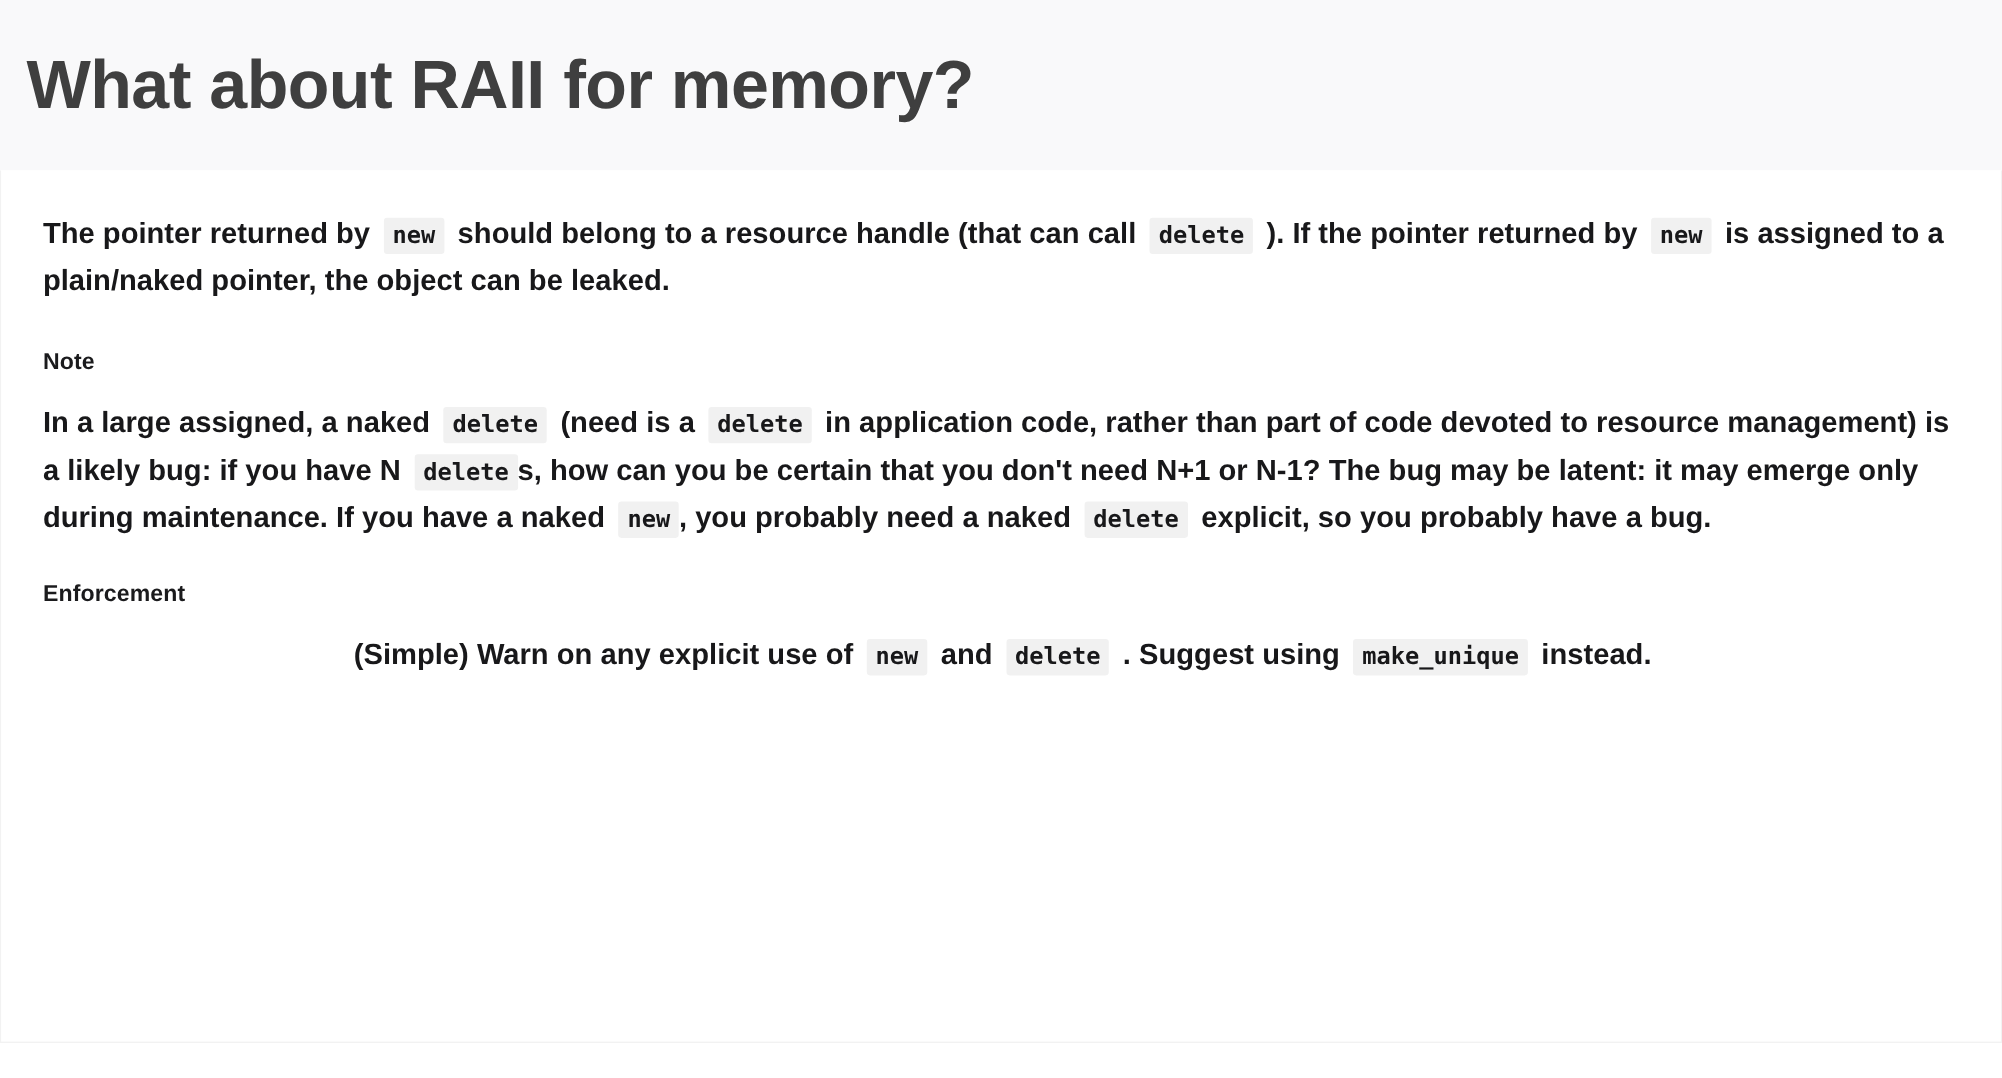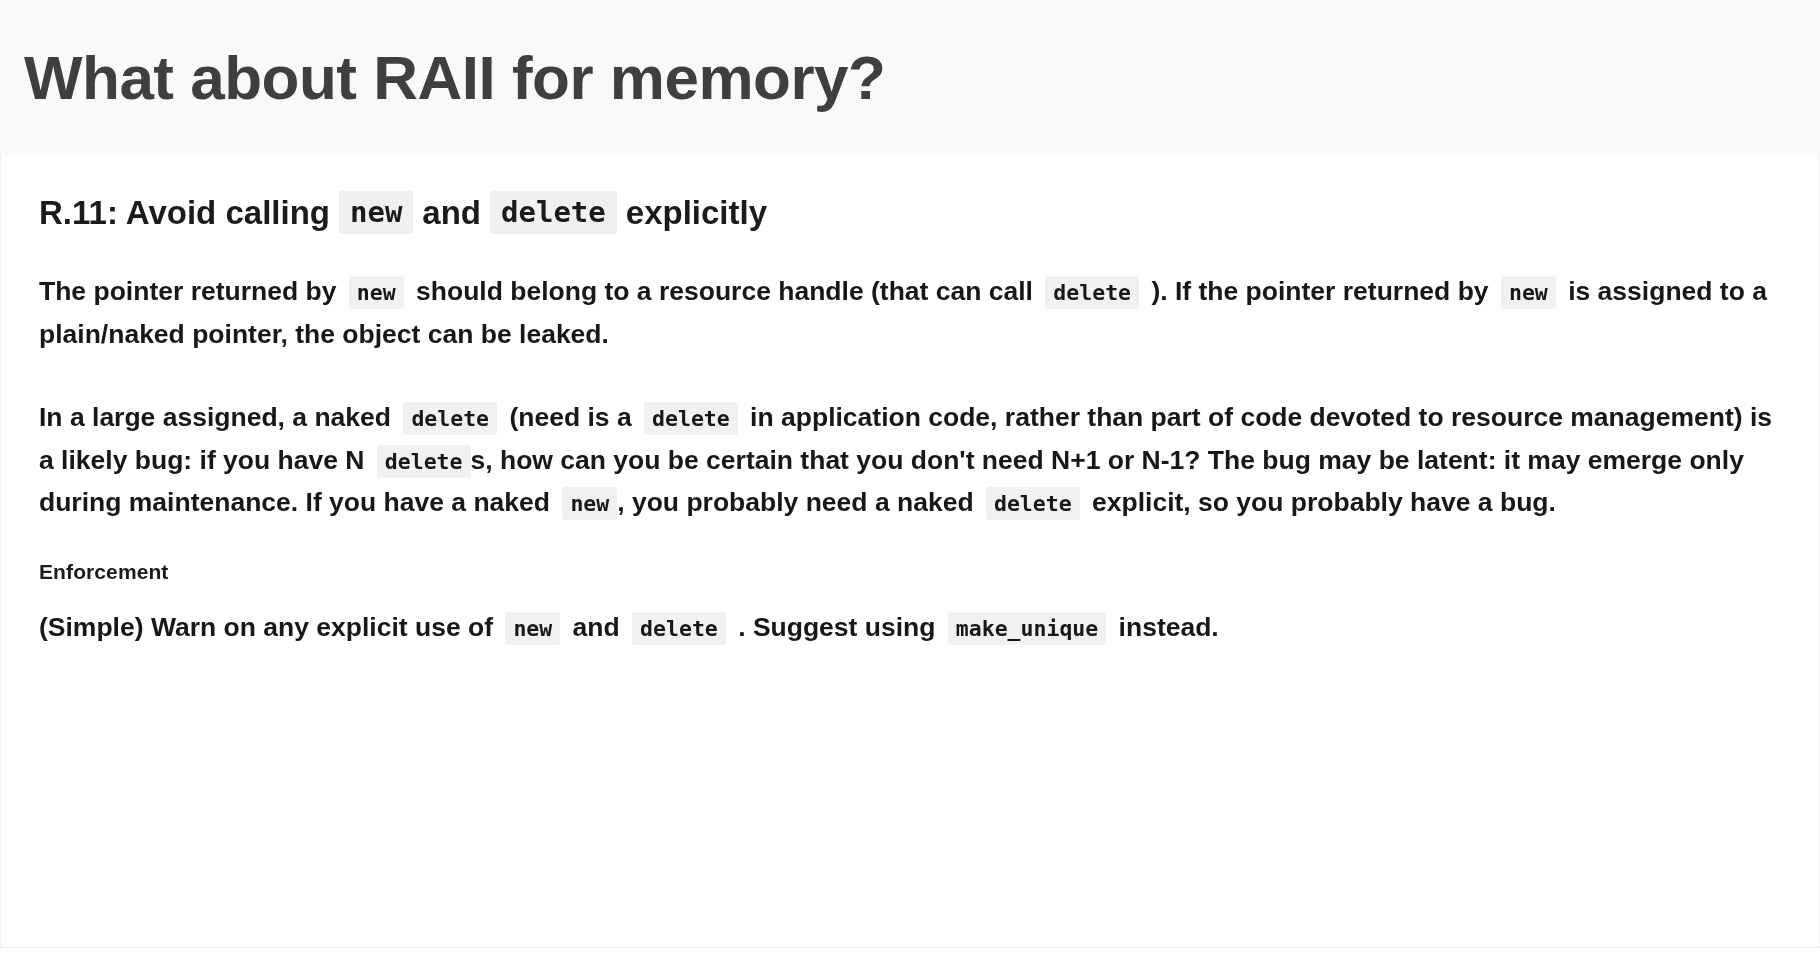--- a/index.html
+++ b/index.html
@@ -108,57 +108,51 @@
     padding: 4px 8px;
     border-radius: 3px;
     white-space: pre;
   }
 
   .para .sp-l { margin-left: 5px; }
   .para .sp-r { margin-right: 5px; }
 
   .block { margin-bottom: 8px; }
   .block-note .para { margin-bottom: 36px; }
-  .block-enforcement .para { margin-bottom: 4px; }
+  .block-enforcement .para { margin-bottom: 4px; text-align: center; }
   .block-reason .section-label { margin-top: 0; }
   .block-note .section-label { margin-top: 4px; }
   .block-enforcement .section-label { margin-top: 20px; }
 </style>
 </head>
 <body>
 
 <div class="slide">
 
   <header class="slide-header">
     <h1 class="slide-title">What about RAII for memory?</h1>
   </header>
 
   <main class="slide-body">
 
-    <h2 class="rule-heading">
-      <span class="txt">R.11: Avoid calling</span>
-      <code>new</code>
-      <span class="txt">and</span>
-      <code>delete</code>
-      <span class="txt">explicitly</span>
-    </h2>
 
     <section class="block block-reason">
       <p class="para">
         <span>The pointer returned by</span>
         <span class="code sp-l sp-r">new</span>
         <span>should belong to a resource handle (that can call</span>
         <span class="code sp-l sp-r">delete</span>
         <span>). If the pointer returned by</span>
         <span class="code sp-l sp-r">new</span>
         <span>is assigned to a plain/naked pointer, the object can be leaked.</span>
       </p>
     </section>
 
     <section class="block block-note">
+      <div class="section-label">Note</div>
       <p class="para">
         <span>In a large assigned, a naked</span>
         <span class="code sp-l sp-r">delete</span>
         <span>(need is a</span>
         <span class="code sp-l sp-r">delete</span>
         <span>in application code, rather than part of code devoted to resource management) is a likely bug: if you have N</span>
         <span class="code sp-l">delete</span><span>s, how can you be certain that you don't need N+1 or N-1? The bug may be latent: it may emerge only during maintenance. If you have a naked</span>
         <span class="code sp-l">new</span><span>, you probably need a naked</span>
         <span class="code sp-l sp-r">delete</span>
         <span>explicit, so you probably have a bug.</span>

